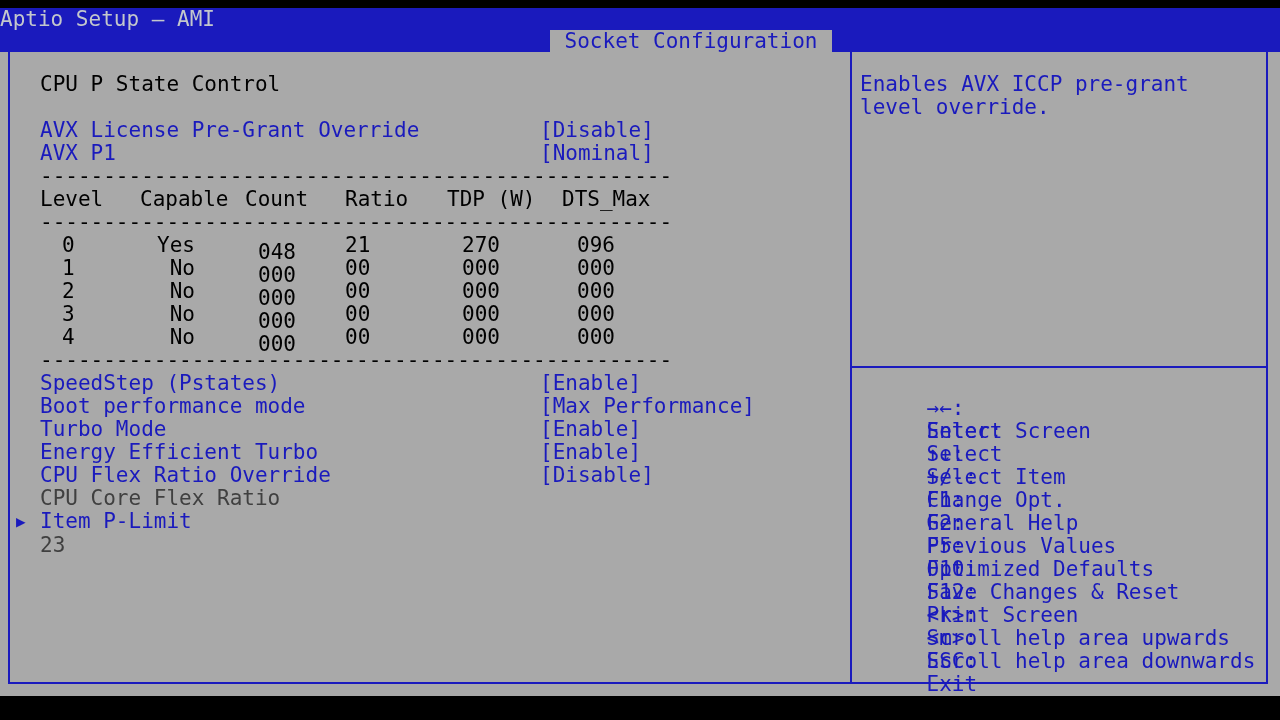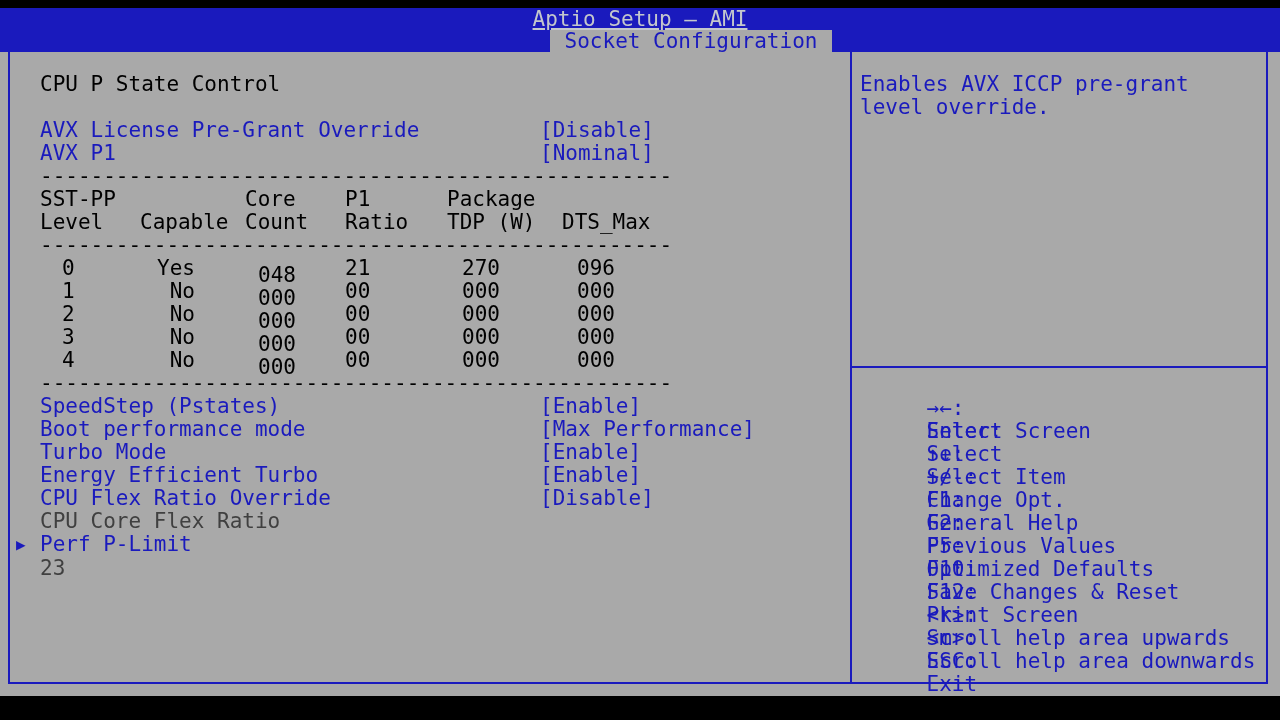--- a/index.html
+++ b/index.html
@@ -16,21 +16,21 @@
     line-height:23px;
     color:#000;
     overflow:hidden;
     position:relative;
   }
   .top-black{position:absolute;top:0;left:0;width:1280px;height:8px;background:#000;}
   .bottom-black{position:absolute;bottom:0;left:0;width:1280px;height:24px;background:#000;}
   .titlebar{
     position:absolute;top:8px;left:0;width:1280px;height:22px;
     background:var(--blue);color:var(--titletext);
-    text-align:center;line-height:22px;text-decoration:underline;
+    line-height:22px;
   }
   .tabrow{position:absolute;top:30px;left:0;width:1280px;height:22px;background:var(--blue);}
   .tab{
     position:absolute;left:550px;top:0;width:282px;height:22px;
     background:var(--gray);color:var(--blue);
     text-align:center;line-height:22px;
   }
   .frame{
     position:absolute;top:52px;left:8px;width:1260px;height:632px;
     background:var(--gray);
@@ -101,27 +101,20 @@
         <div class="opt-row line option">
     
     <span class="opt-label">AVX P1</span>
     <span class="opt-value">[Nominal]</span>
   </div>
       </div>
 
     <div class="line sep">--------------------------------------------------</div>
 
     <div class="sst-grid line">
-      <span class="c12">SST-PP</span>
-      <span class="c3">Core</span>
-      <span class="c4">P1</span>
-      <span class="c5">Package</span>
-      <span class="c6"></span>
-    </div>
-    <div class="sst-grid line">
       <span class="c1">Level</span>
       <span class="c2">Capable</span>
       <span class="c3">Count</span>
       <span class="c4">Ratio</span>
       <span class="c5">TDP (W)</span>
       <span class="c6">DTS_Max</span>
     </div>
 
     <div class="line sep">--------------------------------------------------</div>
 
@@ -196,21 +189,21 @@
     <span class="opt-label">CPU Flex Ratio Override</span>
     <span class="opt-value">[Disable]</span>
   </div>
         <div class="opt-row line static">
     
     <span class="opt-label">CPU Core Flex Ratio</span>
     <span class="opt-value">23</span>
   </div>
         <div class="opt-row line submenu">
     <span class="arrow">▶</span>
-    <span class="opt-label">Perf P-Limit</span>
+    <span class="opt-label">Item P-Limit</span>
     <span class="opt-value"></span>
   </div>
       </div>
   </div>
 
   <div class="vdivider"></div>
 
   <div class="right-pane">
     <div class="help-desc">Enables AVX ICCP pre-grant level override.</div>
     <div class="hdivider"></div>

